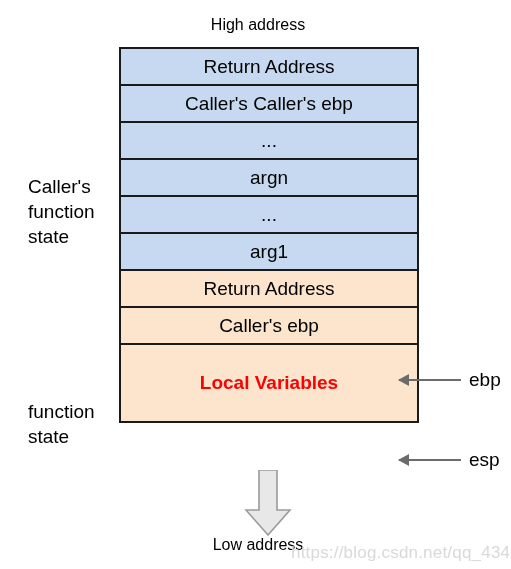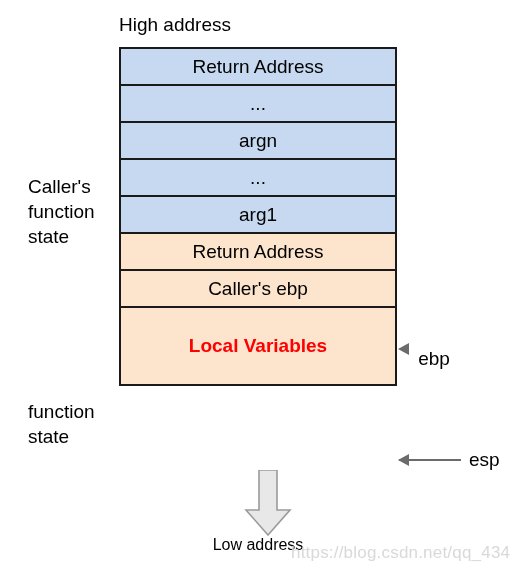--- a/index.html
+++ b/index.html
@@ -23,31 +23,32 @@
     width: 511px;
     height: 569px;
   }
 
   
   .title-high {
     position: absolute;
     left: 119px;
     top: 13px;
     width: 278px;
-    font-size: 19px;
+    text-align: center;
+    font-size: 16px;
     line-height: 24px;
     white-space: nowrap;
   }
 
   
   .stack-table {
     position: absolute;
     left: 119px;
     top: 47px;
-    width: 278px;
+    width: 300px;
     border: 2px solid #1a1a1a;
     box-sizing: border-box;
   }
   .stack-row {
     box-sizing: border-box;
     border-bottom: 2px solid #1a1a1a;
     display: flex;
     align-items: center;
     justify-content: center;
     font-size: 19px;
@@ -79,21 +80,21 @@
   .group-callee { left: 28px; top: 355px; }
 
   
   .reg-annot {
     position: absolute;
     height: 22px;
     display: flex;
     align-items: center;
     left: 399px;
   }
-  .reg-ebp { top: 348px; flex-direction: column; }
+  .reg-ebp { top: 369px; }
   .reg-esp { top: 449px; }
   .reg-arrow {
     position: relative;
     width: 62px;
     height: 2px;
     background: #6b6b6b;
     margin-right: 8px;
   }
   .reg-arrow::before {
     content: "";
@@ -160,20 +161,23 @@
 
 <div id="canvas">
 
   <div class="title-high">High address</div>
 
   <div class="stack-table">
     <div class="stack-row row-caller">
       <span>Return Address</span>
     </div>
     <div class="stack-row row-caller">
+      <span>Caller's Caller's ebp</span>
+    </div>
+    <div class="stack-row row-caller">
       <span>...</span>
     </div>
     <div class="stack-row row-caller">
       <span>argn</span>
     </div>
     <div class="stack-row row-caller">
       <span>...</span>
     </div>
     <div class="stack-row row-caller">
       <span>arg1</span>

